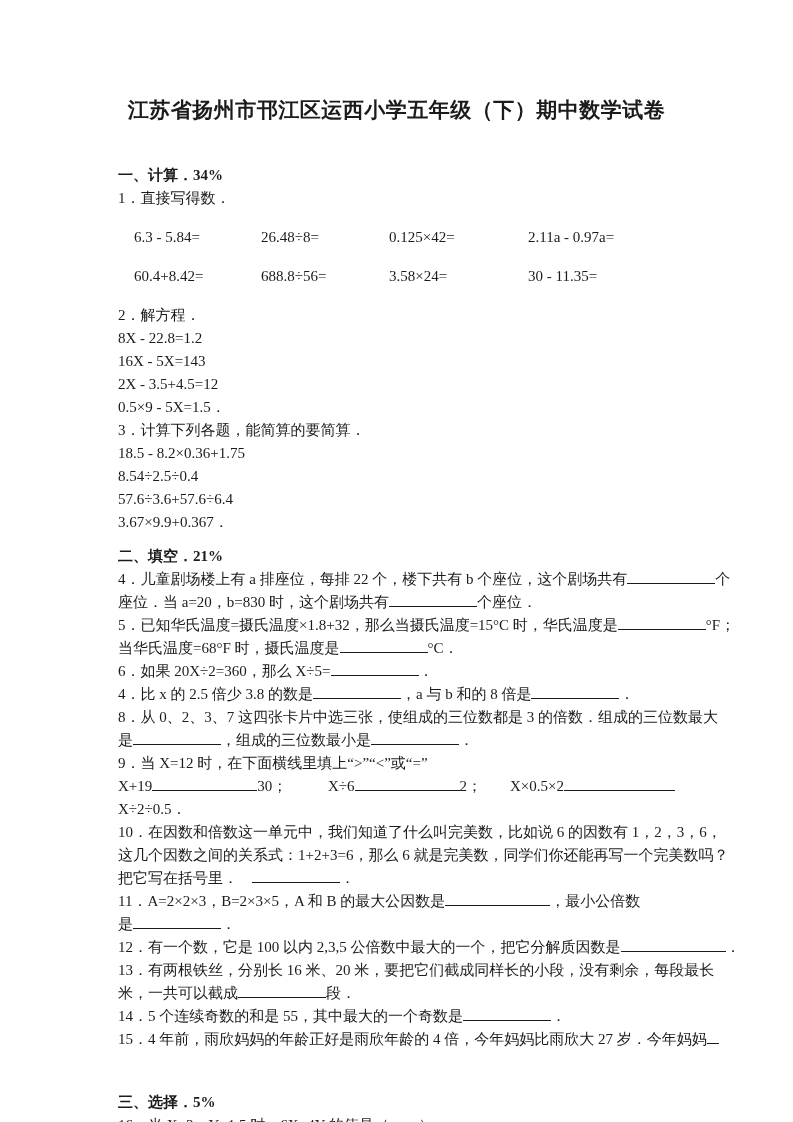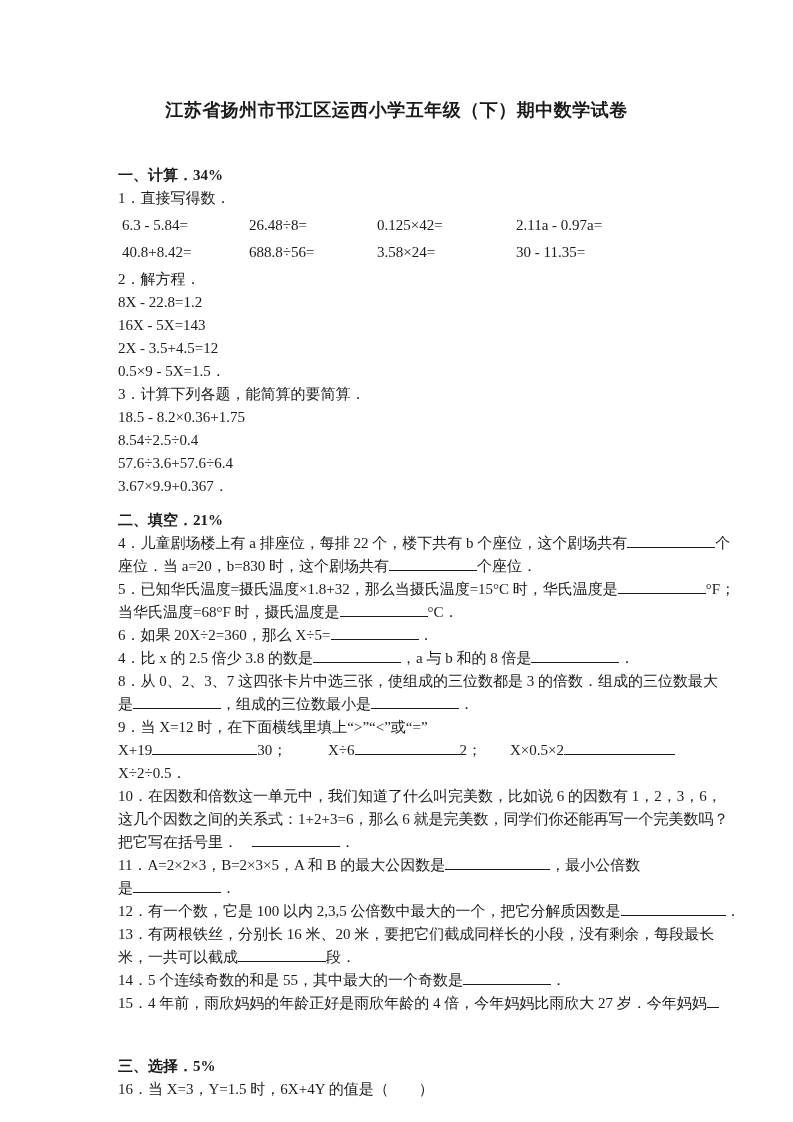--- a/index.html
+++ b/index.html
@@ -8,28 +8,28 @@
     width:793px;height:1122px;
     background:#ffffff;
     box-sizing:border-box;
     padding:97px 118px 0 118px;
     font-family:"Liberation Serif","DejaVu Serif",serif;
     font-size:15px;
     color:#1b1b1b;
     overflow:hidden;
   }
   .title{
-    font-size:18px;line-height:27px;font-weight:700;
+    font-size:21px;line-height:27px;font-weight:700;
     text-align:center;margin:0 0 40px 0;letter-spacing:0.5px;
   }
   .line{margin:0;line-height:23px;white-space:nowrap;}
   .sec{font-weight:700;}
   .gap-sm{margin-top:11px;}
   .gap-lg{margin-top:40px;}
-  .row4{display:grid;grid-template-columns:127px 128px 139px 1fr;margin:4px;line-height:23px;}
+  .row4{display:grid;grid-template-columns:127px 128px 139px 1fr;margin:16px;line-height:23px;}
   .q9row{display:grid;grid-template-columns:210px 182px 1fr;margin:0;line-height:23px;}
   .grp{display:flex;align-items:baseline;text-align:center;}
   .grp .blank{flex:0 0 auto;}
   .grp.flexfill .blank{flex:1 1 auto;}
   .blank{
     display:inline-block;
     width:88px;height:3px;
     border-bottom:1px solid #1b1b1b;
   }
   .blank.w105{width:105px;}
@@ -46,21 +46,21 @@
   <p class="line sec">一、计算．34%</p>
 
   <p class="line">1．直接写得数．</p>
   <div class="row4">
     <span>6.3 - 5.84=</span>
     <span>26.48÷8=</span>
     <span>0.125×42=</span>
     <span>2.11a - 0.97a=</span>
   </div>
   <div class="row4">
-    <span>40.8+8.42=</span>
+    <span>60.4+8.42=</span>
     <span>688.8÷56=</span>
     <span>3.58×24=</span>
     <span>30 - 11.35=</span>
   </div>
 
   <p class="line">2．解方程．</p>
   <p class="line">8X - 22.8=1.2</p>
   <p class="line">16X - 5X=143</p>
   <p class="line">2X - 3.5+4.5=12</p>
   <p class="line">0.5×9 - 5X=1.5．</p>

